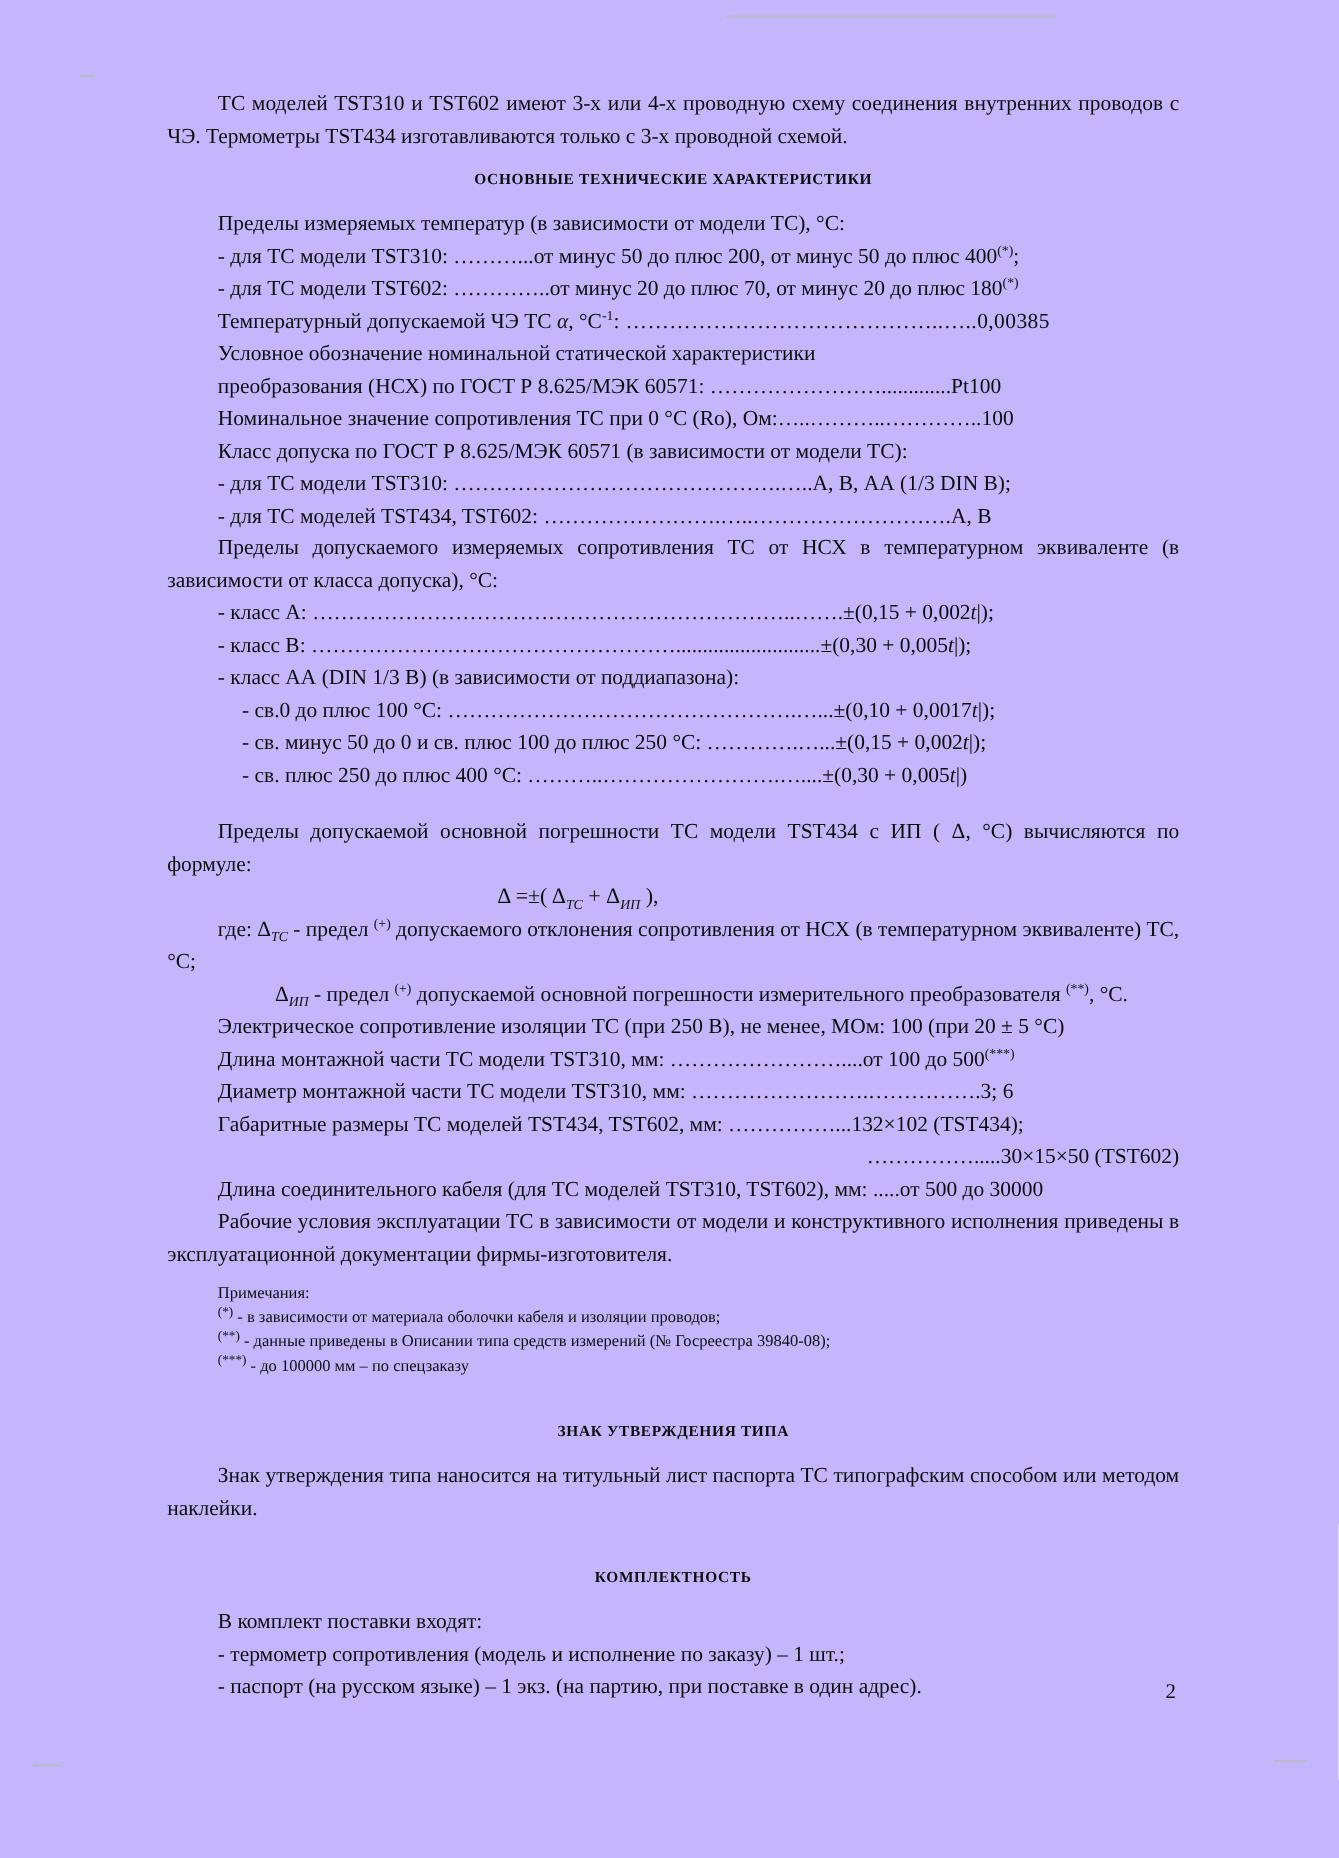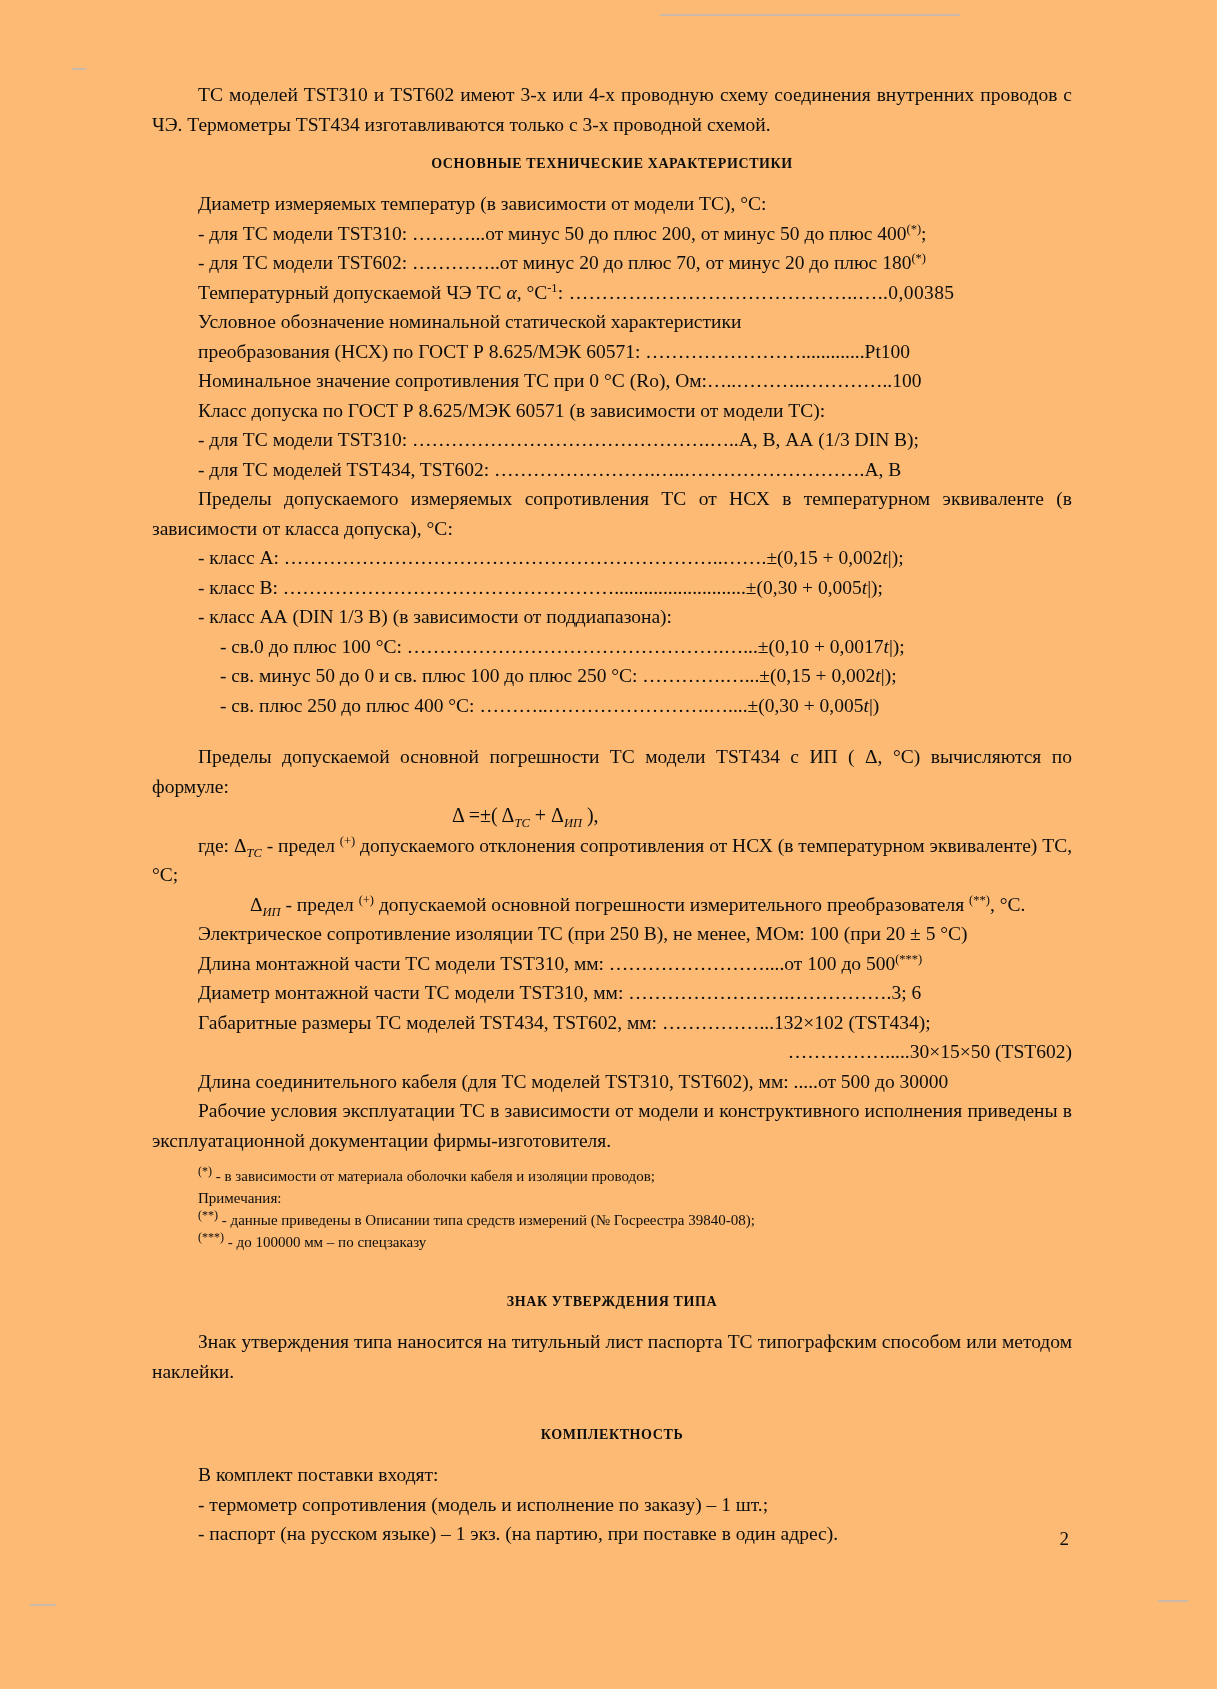--- a/index.html
+++ b/index.html
@@ -9,21 +9,21 @@
   }
   body {
     font-family: "Liberation Serif", "DejaVu Serif", serif;
     color: #0d0d0d;
   }
   .page {
     position: relative;
     width: 1217px;
     height: 1689px;
     margin: 0 auto;
-    background: #fdba74;
+    background: #c4b5fd;
     overflow: hidden;
   }
   
   .scan-mark {
     position: absolute;
     background: #b9b9b9;
     opacity: .75;
   }
   .scan-mark.m1 { left: 660px;  top: 14px;  width: 300px; height: 2px; }
   .scan-mark.m2 { left: 72px;   top: 68px;  width: 14px;  height: 2px; }
@@ -116,21 +116,21 @@
   <div class="scan-mark m4"></div>
 
   <div class="content">
 
     <p class="body-text indent">ТС моделей TST310 и TST602 имеют 3-х или 4-х проводную схему соединения внутренних проводов с ЧЭ. Термометры TST434 изготавливаются только с 3-х проводной схемой.</p>
 
     <div class="gap-sm"></div>
     <p class="heading">ОСНОВНЫЕ ТЕХНИЧЕСКИЕ ХАРАКТЕРИСТИКИ</p>
     <div class="gap-sm"></div>
 
-    <p class="body-text no-justify indent">Диаметр измеряемых температур (в зависимости от модели ТС), °C:</p>
+    <p class="body-text no-justify indent">Пределы измеряемых температур (в зависимости от модели ТС), °C:</p>
 
     <p class="body-text no-justify lvl1"><span>- для ТС модели TST310: ………...от минус 50 до плюс 200, от минус 50 до плюс 400</span><span class="sup">(*)</span><span>;</span></p>
 
 
     <p class="body-text no-justify lvl1"><span>- для ТС модели TST602: …………..от минус 20 до плюс 70, от минус 20 до плюс 180</span><span class="sup">(*)</span></p>
 
     <p class="body-text no-justify indent"><span>Температурный допускаемой ЧЭ ТС </span><span class="ital">α</span><span>, °C</span><span class="sup">-1</span><span class="leader">: ……………………………………..…..0,00385</span></p>
 
     <p class="body-text no-justify indent">Условное обозначение номинальной статической характеристики</p>
     <p class="body-text no-justify lvl1">преобразования (НСХ) по ГОСТ Р 8.625/МЭК 60571: …………………….............Pt100</p>
@@ -178,22 +178,22 @@
 
     <p class="body-text no-justify" style="text-align:right">…………….....30×15×50 (TST602)</p>
 
     <p class="body-text no-justify indent">Длина соединительного кабеля (для ТС моделей TST310, TST602), мм: .....от 500 до 30000</p>
 
     <p class="body-text indent">Рабочие условия эксплуатации ТС в зависимости от модели и конструктивного исполнения приведены в эксплуатационной документации фирмы-изготовителя.</p>
 
     <div class="gap-sm"></div>
 
     <div class="notes">
+      <p>Примечания:</p>
       <p><span class="marker">(*)</span><span> - в зависимости от материала оболочки кабеля и изоляции проводов;</span></p>
-      <p>Примечания:</p>
       <p><span class="marker">(**)</span><span> - данные приведены в Описании типа средств измерений (№ Госреестра 39840-08);</span></p>
       <p><span class="marker">(***)</span><span> -  до 100000 мм – по спецзаказу</span></p>
     </div>
 
     <div class="gap-lg"></div>
     <p class="heading">ЗНАК УТВЕРЖДЕНИЯ ТИПА</p>
     <div class="gap-sm"></div>
 
     <p class="body-text indent">Знак утверждения типа наносится на титульный лист паспорта ТС типографским способом или методом наклейки.</p>
 

